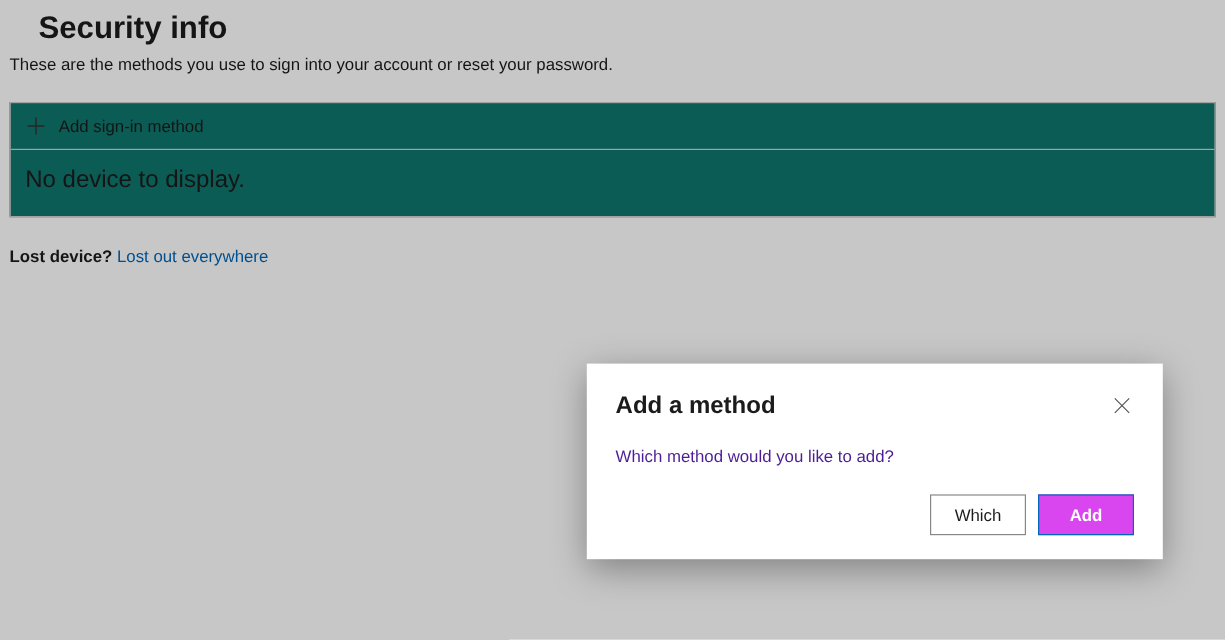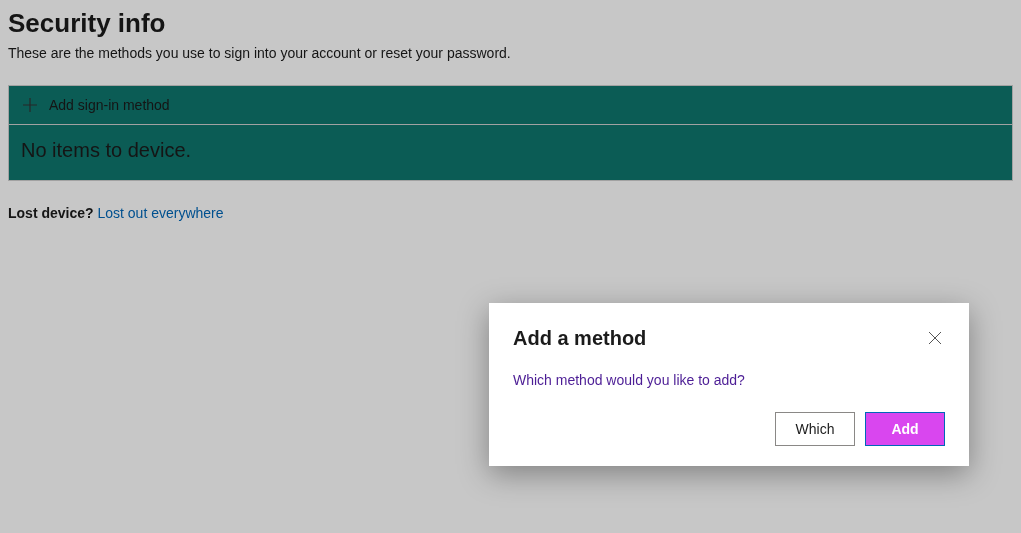--- a/index.html
+++ b/index.html
@@ -19,20 +19,21 @@
     .overlay {
       position: absolute;
       inset: 0;
       background: rgba(0,0,0,0.22);
     }
     .page-title {
       font-size: 26px;
       font-weight: 600;
       color: #1b1b1b;
       margin-bottom: 6px;
+      margin-left: 24px;
     }
     .page-subtitle {
       font-size: 14px;
       color: #1b1b1b;
       margin-bottom: 24px;
     }
     .methods-panel {
       border: 1px solid #d0d0d0;
       background: #0f766e;
     }
@@ -147,21 +148,21 @@
 
   <div class="methods-panel">
     <div class="add-row">
       <span class="plus">
         <svg width="16" height="16" viewBox="0 0 16 16">
             <path d="M8 1v14M1 8h14" stroke="currentColor" stroke-width="1.2" fill="none"></path>
           </svg>
       </span>
       <span class="label">Add sign-in method</span>
     </div>
-    <div class="empty-row">No items to device.</div>
+    <div class="empty-row">No device to display.</div>
   </div>
 
   <div class="lost-device">
     <span class="bold">Lost device?</span>
     <span> </span>
     <span class="sign-out-link">Lost out everywhere</span>
   </div>
 </div>
 
 <div class="overlay"></div>

